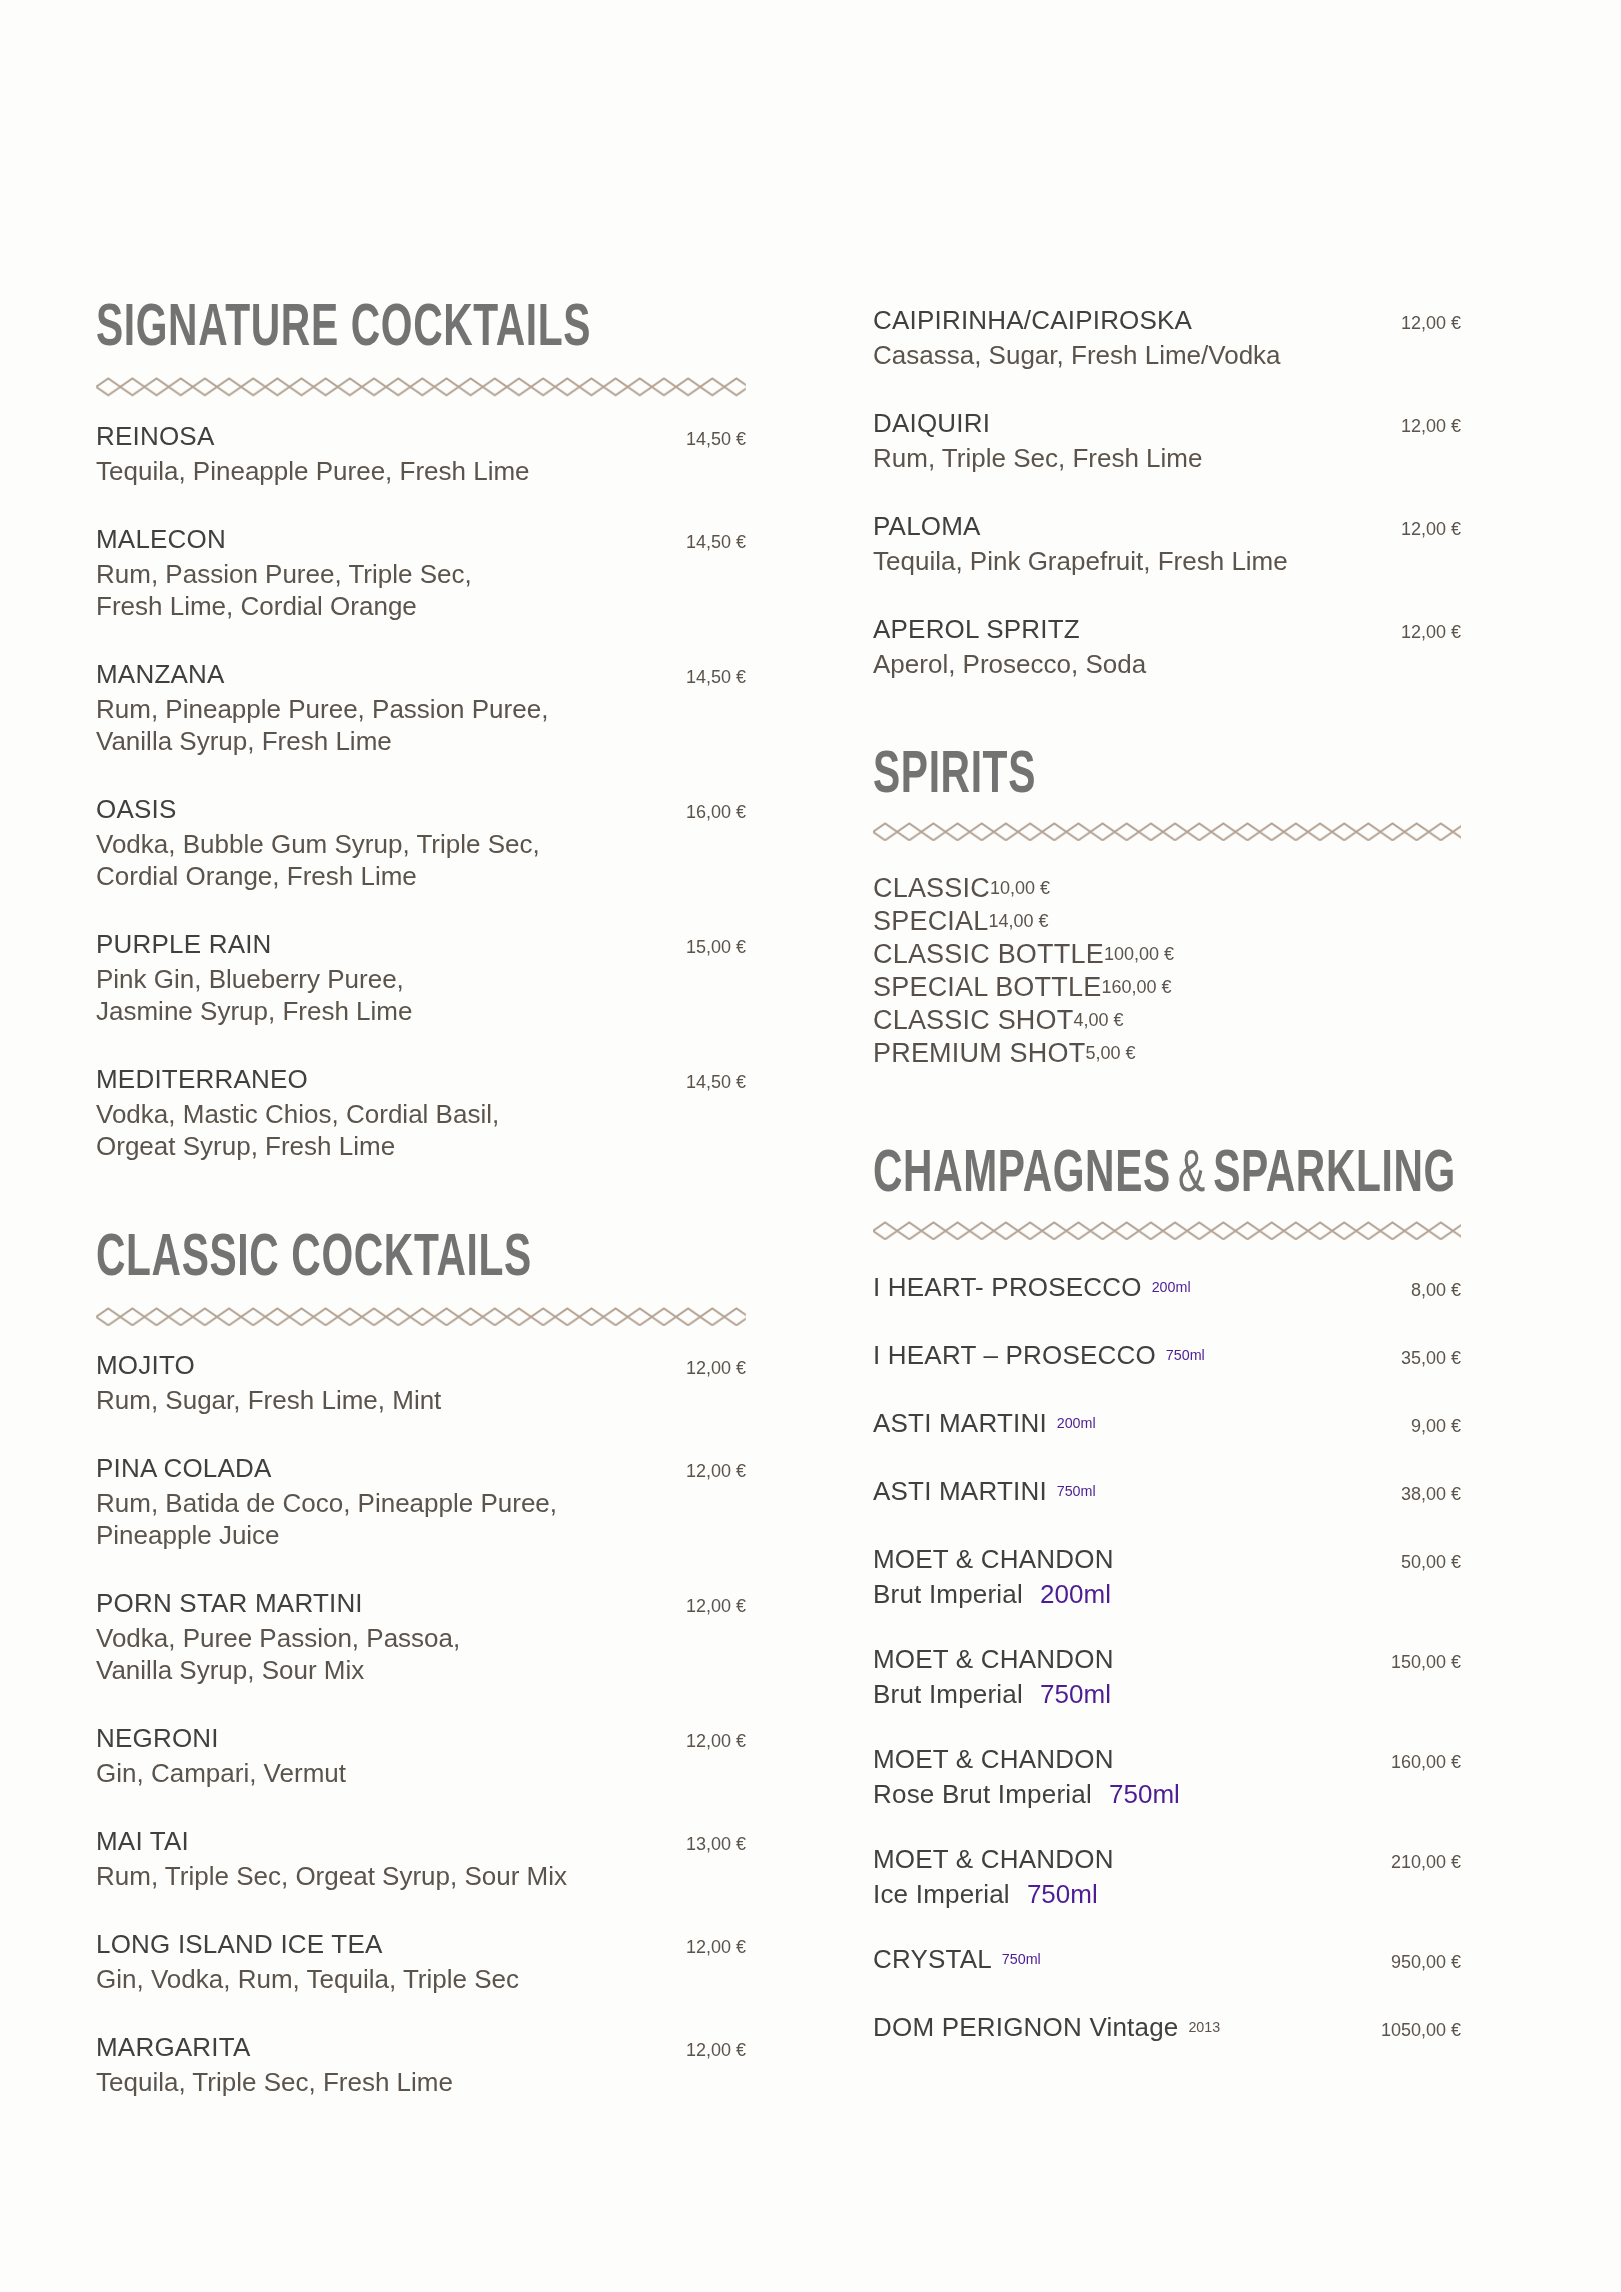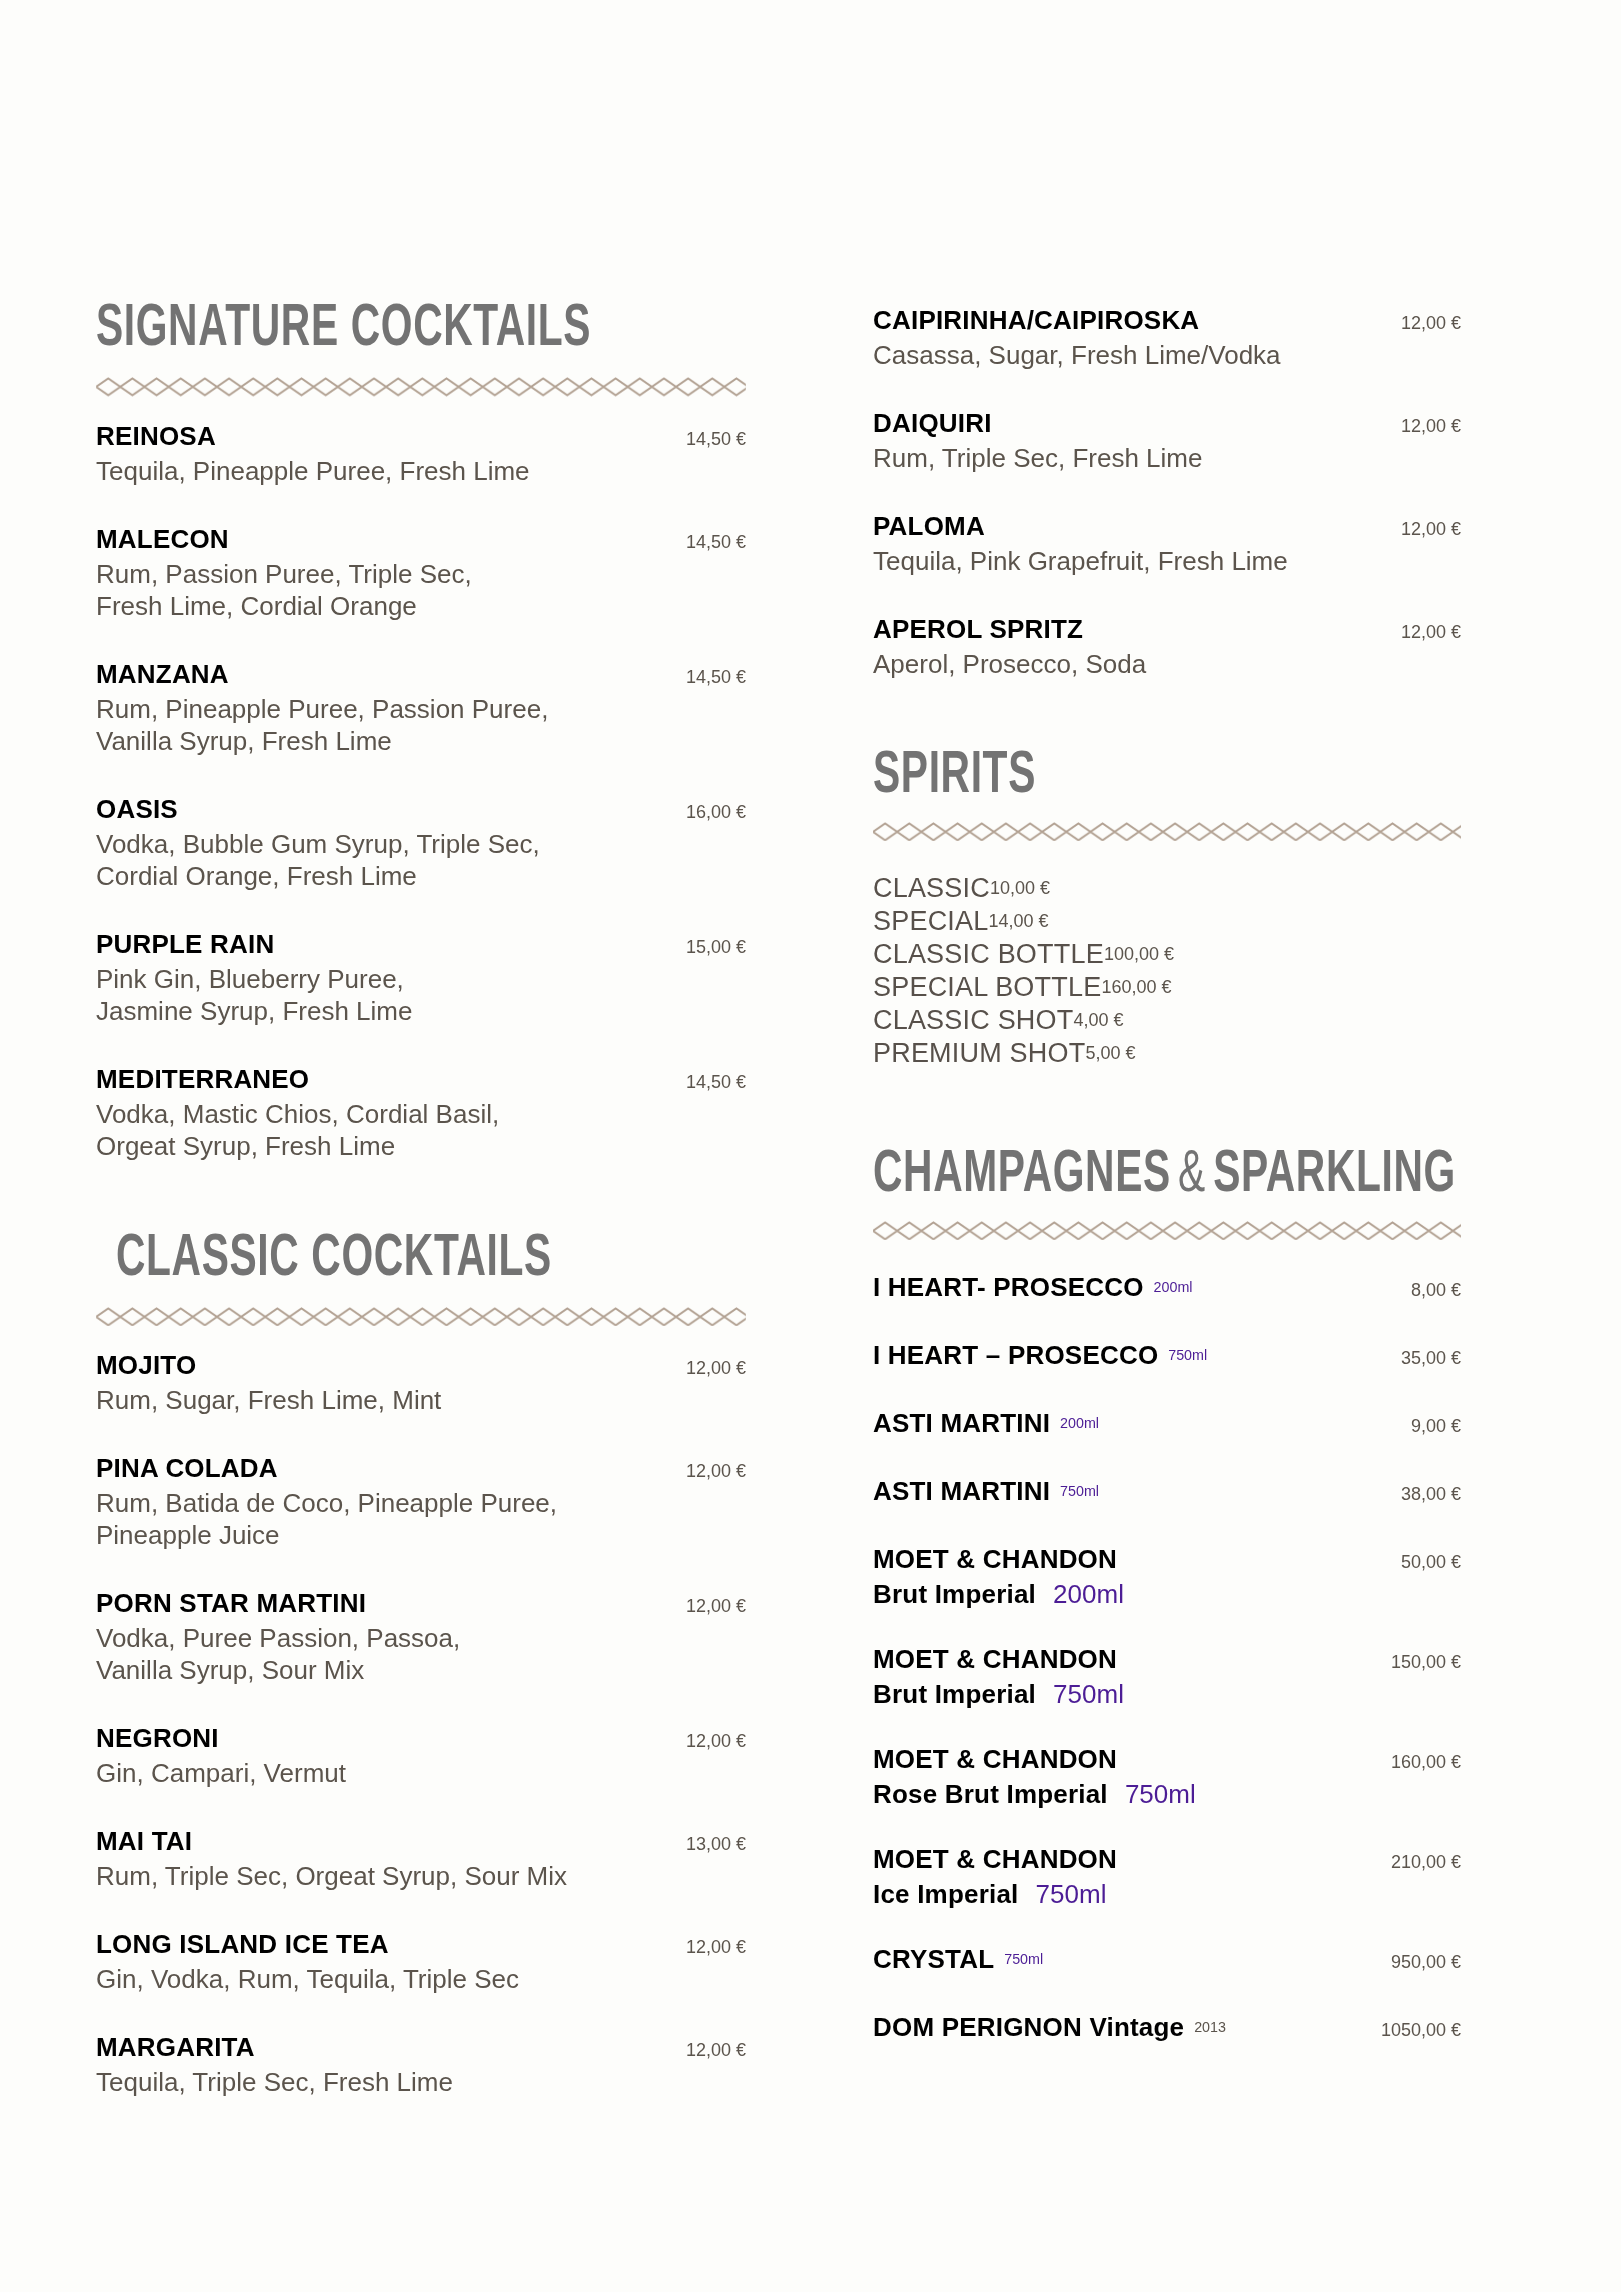--- a/index.html
+++ b/index.html
@@ -15,35 +15,35 @@
   .col-left{left:96px;top:297px;width:650px;}
   .col-right{left:873px;top:304px;width:588px;}
 
   .section-title{
     margin:0;height:56px;line-height:56px;
     font-size:60px;font-weight:700;color:#737373;
     letter-spacing:0.9px;white-space:nowrap;
   }
   .cond{display:inline-block;transform:scaleX(0.68);transform-origin:0 50%;}
   .amp{font-weight:400;margin:0 10.7px;}
-  .mt-title-left{margin-top:65px;margin-left:20px;}
+  .mt-title-left{margin-top:65px;}
   .mt-title-spirits{margin-top:64px;}
   .mt-title-champ{margin-top:73px;}
 
   .divider{margin-top:24px;line-height:0;}
   .divider svg{display:block;}
   .div-after-title{margin-top:21.5px;}
 
   .items{margin-top:23px;}
   .items-champ{margin-top:31px;}
 
   .item{margin-bottom:36px;}
   .champ-item{margin-bottom:33px;}
   .row{display:flex;justify-content:space-between;align-items:baseline;line-height:32px;}
-  .name{font-weight:700;font-size:26px;color:#000000;letter-spacing:0.2px;}
+  .name{font-weight:400;font-size:26px;color:#404040;letter-spacing:0.2px;}
   .price{font-weight:400;font-size:18px;color:#5b544c;white-space:nowrap;}
   .desc{font-size:26px;line-height:32px;color:#5b544c;white-space:pre-line;}
 
   .spirits-list{margin-top:31px;}
   .spirit-row{display:flex;line-height:33px;font-size:27px;color:#57504a;}
   .spirit-label{letter-spacing:0.2px;}
 
   .cleft{display:flex;align-items:flex-end;flex-wrap:wrap;}
   .csize{font-weight:400;margin-left:9.9px;color:#4c1d95;}
   .csuffix{font-weight:400;margin-left:9.9px;color:#5b544c;}

